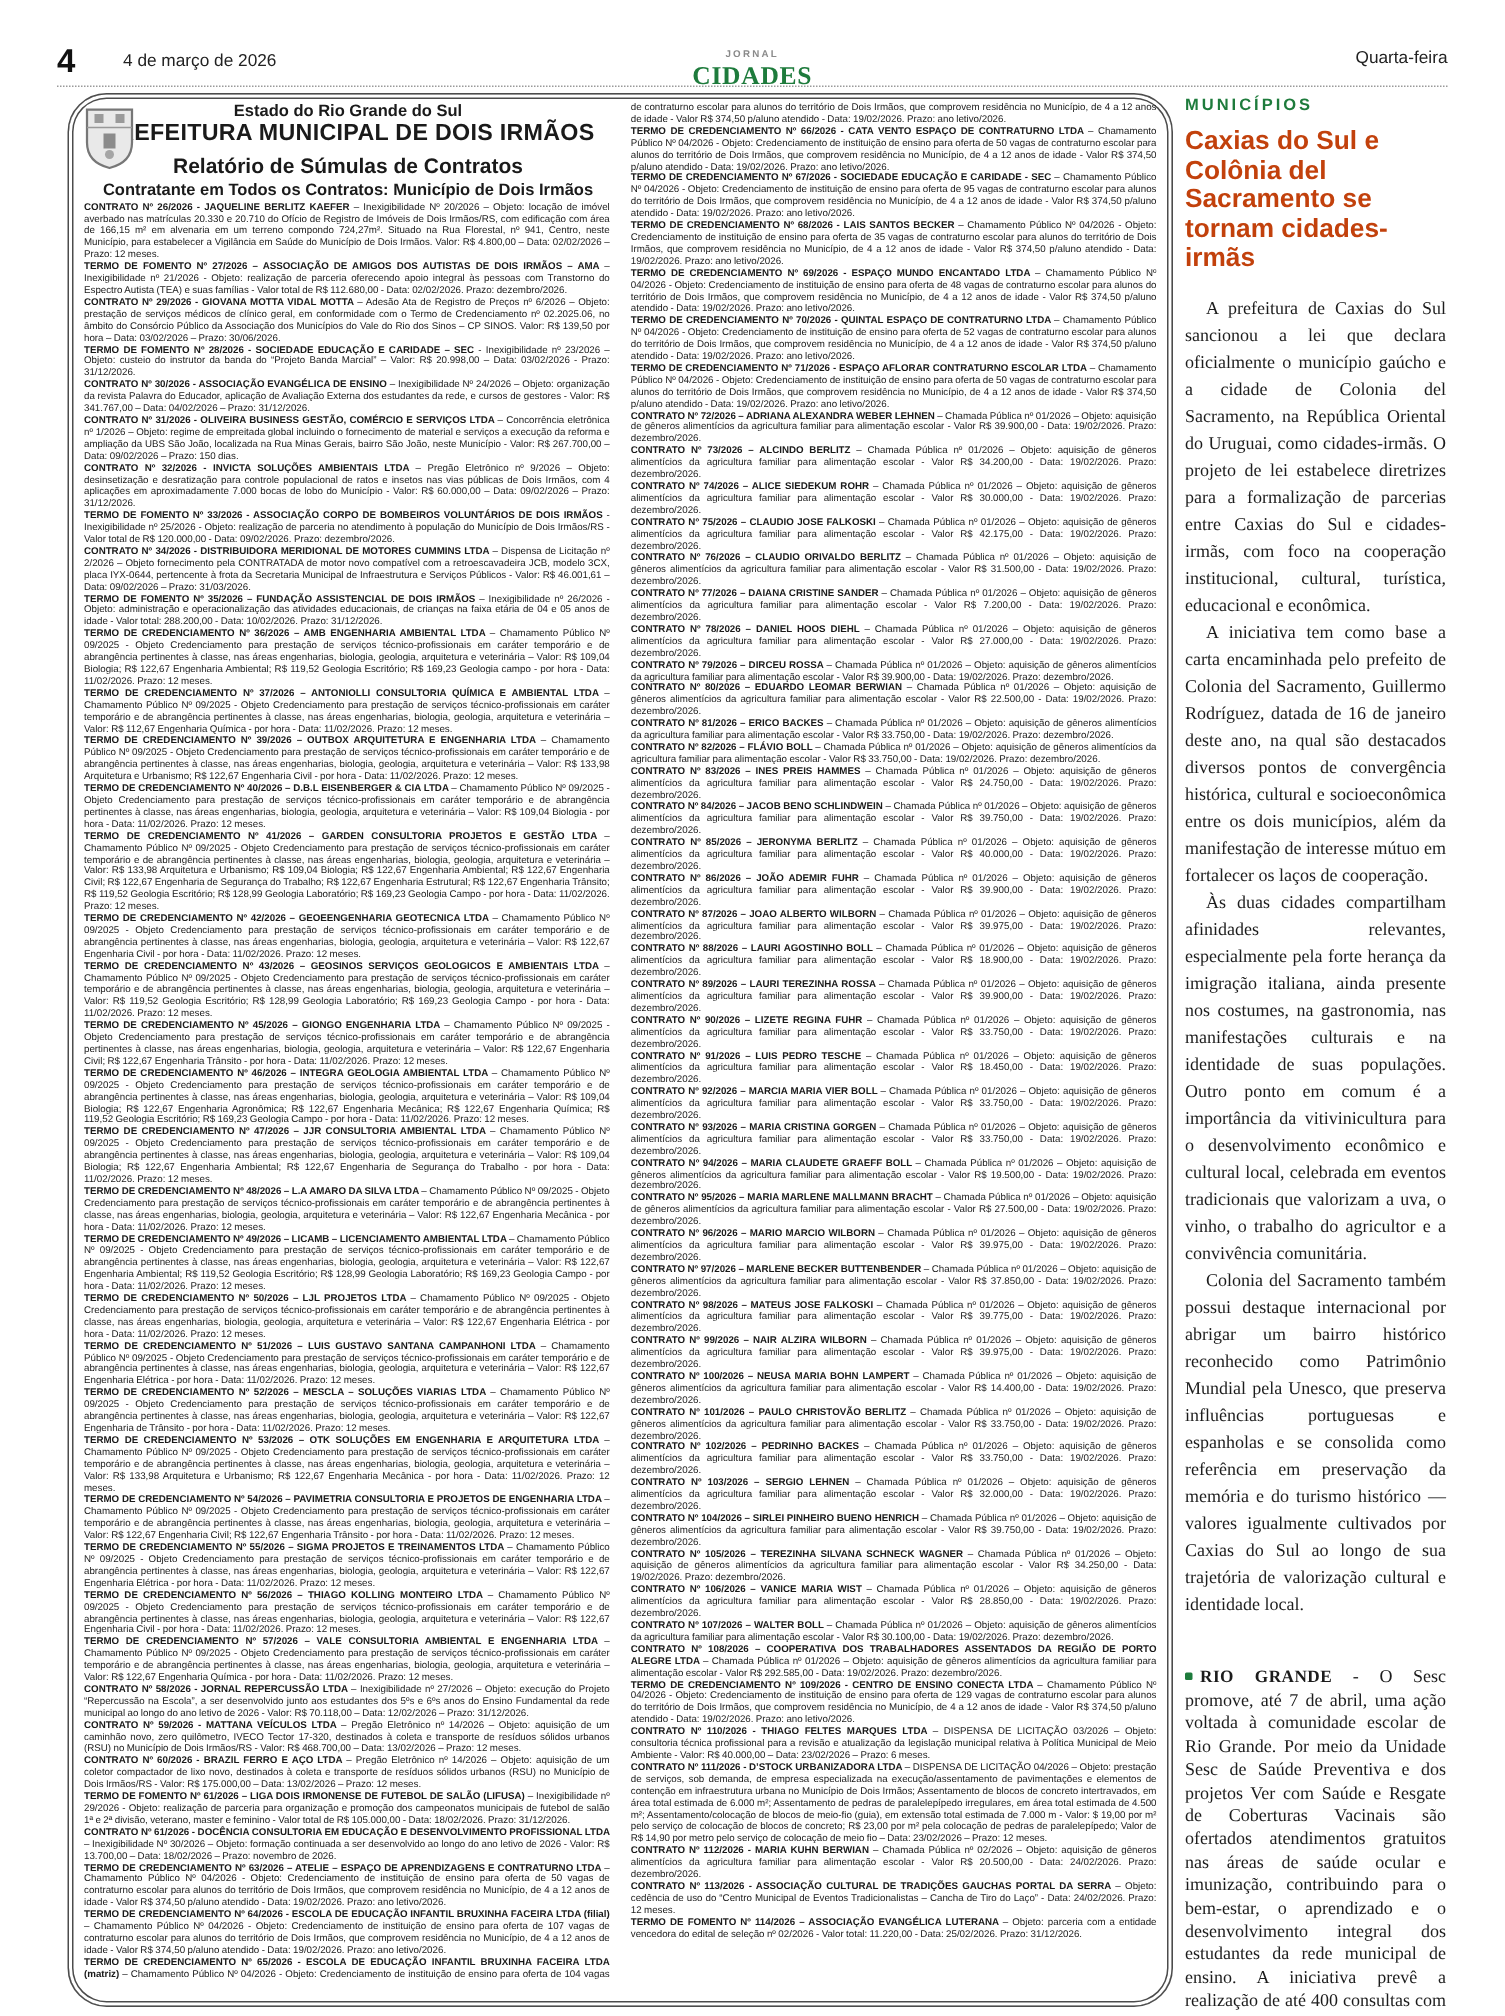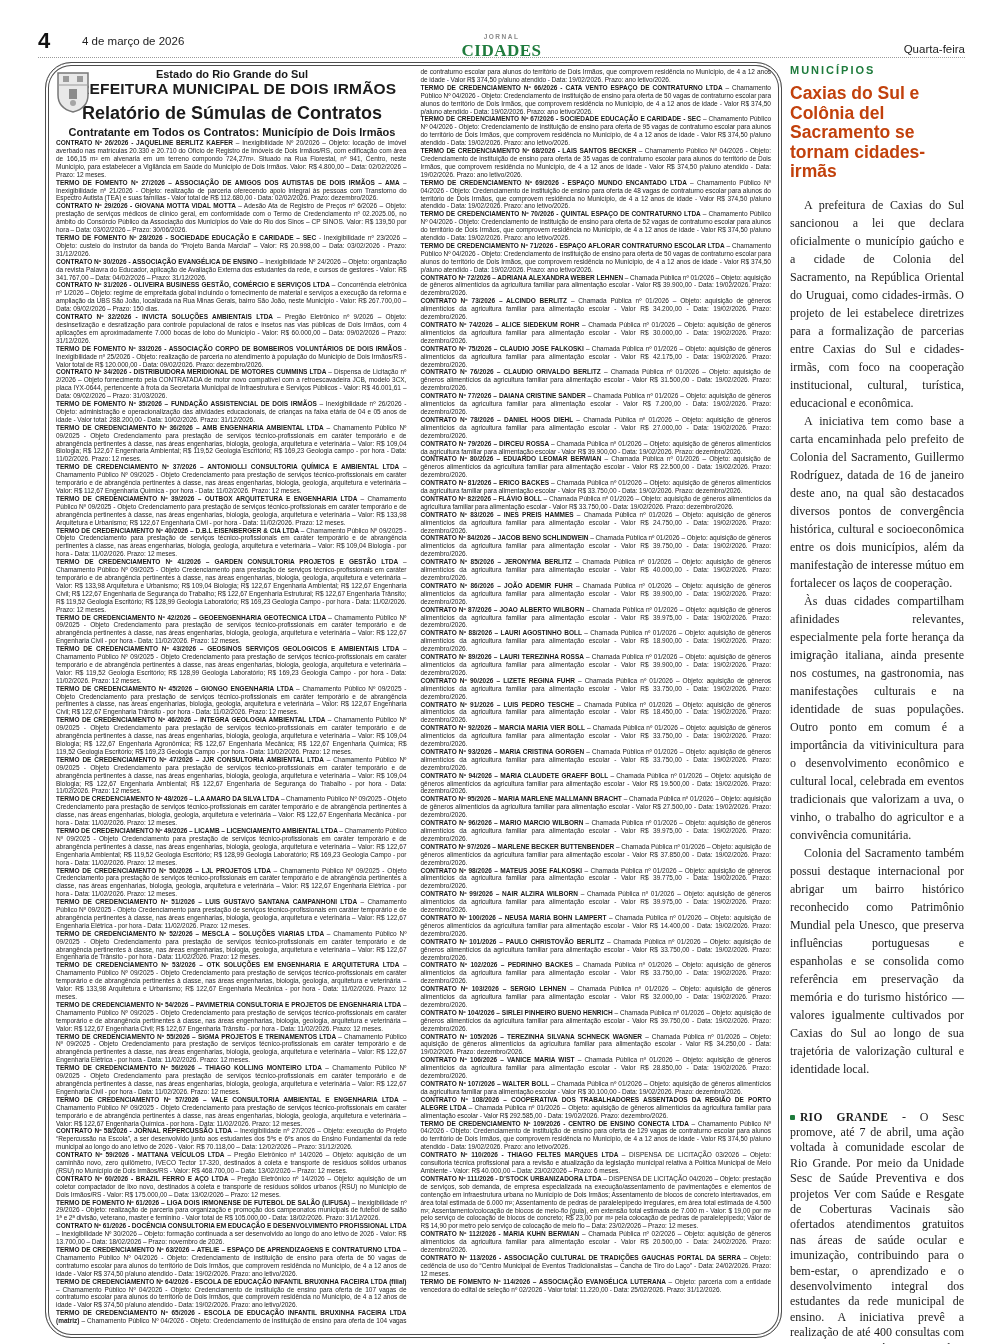--- a/index.html
+++ b/index.html
@@ -4,36 +4,36 @@
 <style>
   html,body{margin:0;padding:0;}
   body{
     width:1003px;height:1344px;position:relative;background:#ffffff;
     font-family:"Liberation Sans",sans-serif;color:#1a1a1a;overflow:hidden;
   }
   
   .pg-header{position:absolute;left:38px;right:38px;top:26px;height:31px;border-bottom:1px dotted #9a9a9a;}
   .pg-num{position:absolute;left:0;top:2px;font-size:22px;font-weight:bold;color:#111;}
   .pg-date{position:absolute;left:44px;top:9px;font-size:11.5px;color:#222;}
-  .pg-week{position:absolute;right:0;top:17px;font-size:11.5px;color:#222;margin-left:41px;}
+  .pg-week{position:absolute;right:0;top:7px;font-size:11.5px;color:#222;margin-left:41px;}
   .masthead{position:absolute;left:0;right:0;top:0;text-align:center;line-height:1;}
   .masthead .kicker{display:block;font-size:6.5px;letter-spacing:1.5px;color:#8a8a8a;font-weight:bold;margin-bottom:1px;text-align:left;display:inline-block;}
   .masthead .brand{display:block;font-size:17px;font-weight:bold;letter-spacing:.5px;}
   
   .notice-box{
     position:absolute;left:45px;top:62px;width:737px;height:1276px;
     border:1.5px solid #4c4c4c;border-radius:26px;
     box-shadow:inset 0 0 0 2px #ffffff, inset 0 0 0 3px #4c4c4c;
     padding:5px 10px;box-sizing:border-box;background:#fff;
   }
   .crest{position:absolute;left:10px;top:8px;width:34px;height:42px;}
   .notice-head{width:352px;text-align:center;line-height:1.12;margin:0 0 1px 0;break-inside:avoid;}
   .nh1{font-size:11px;font-weight:bold;}
   .nh2{font-size:15.5px;font-weight:bold;letter-spacing:.2px;}
-  .nh3{font-size:18px;font-weight:bold;margin-top:5px;}
+  .nh3{font-size:14px;font-weight:bold;margin-top:5px;}
   .nh4{font-size:11px;font-weight:bold;margin-top:3px;}
   .cols{
     height:100%;column-count:2;column-gap:14px;column-fill:auto;overflow:hidden;
     font-size:6.5px;line-height:7.9px;text-align:justify;
   }
   .entry{margin:0;padding:0;text-indent:0;word-spacing:-0.2px;}
   .entry b{letter-spacing:0;}
   
   .sidebar{position:absolute;left:790px;top:64px;width:174px;}
   .section-label{font-size:11px;font-weight:bold;letter-spacing:2px;margin:0 0 8px 0;}

